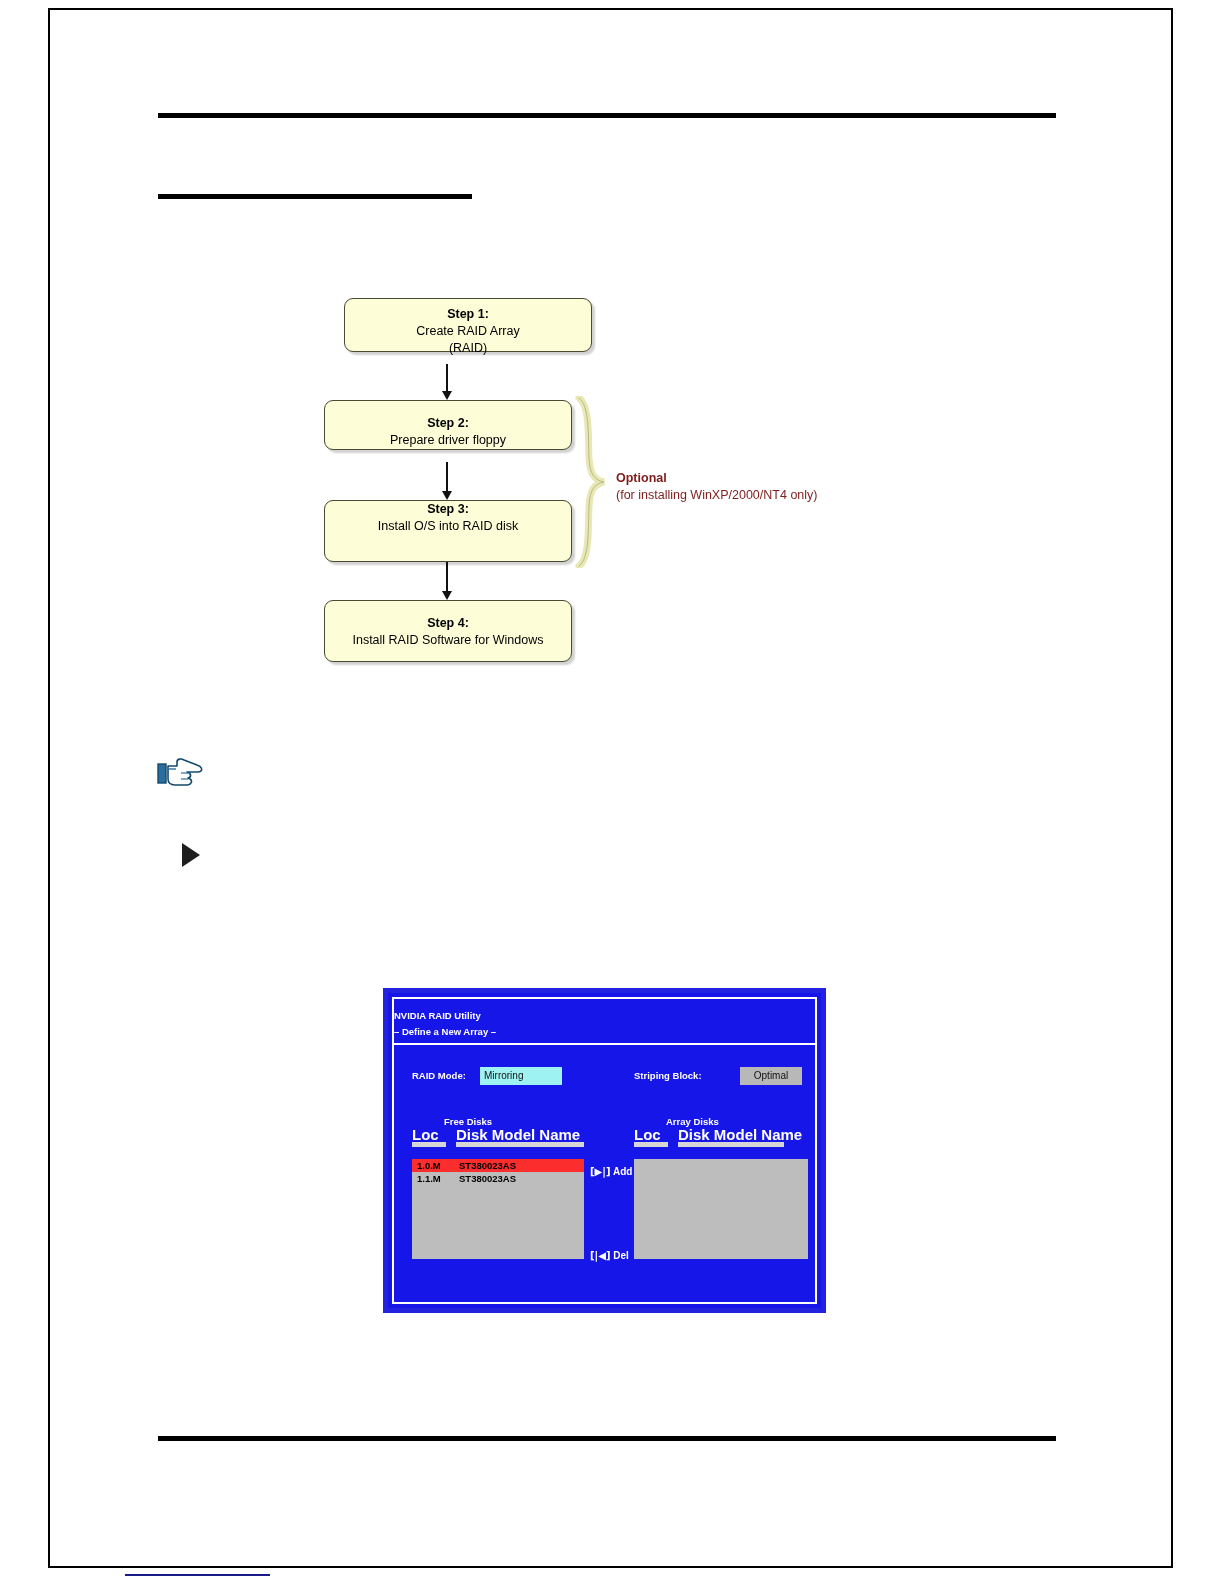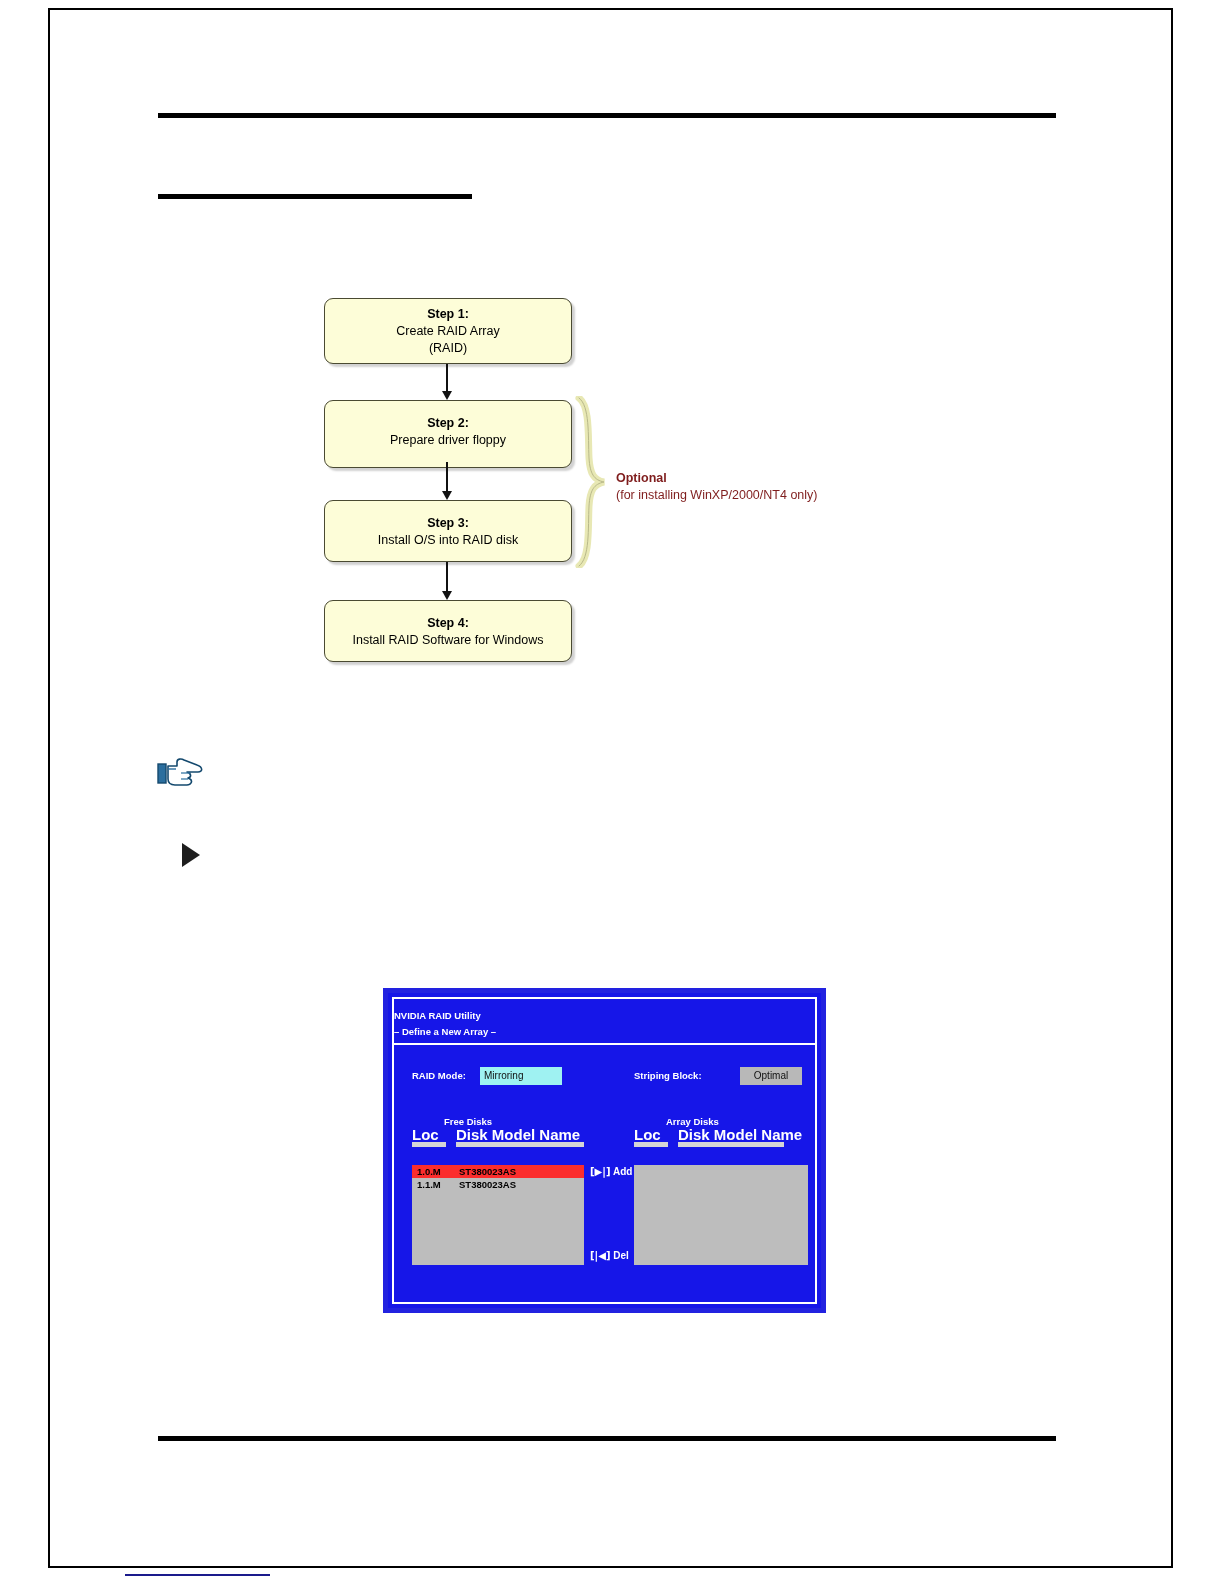--- a/index.html
+++ b/index.html
@@ -55,23 +55,23 @@
     text-align: center;
     color: #000000;
     font-size: 12.5px;
     line-height: 17px;
     padding: 7px 6px 8px 6px;
     box-sizing: border-box;
   }
   .flow-box .step-label { font-weight: bold; }
   .flow-box .step-body  { font-weight: normal; }
 
-  #box-step1 { top: 2px;   height: 66px; }
-  #box-step2 { top: 104px; height: 68px; padding-top: 14px; }
-  #box-step3 { top: 204px; height: 62px; padding-top: 14px; }
+  #box-step1 { top: 2px;   height: 54px; margin-left: 20px; }
+  #box-step2 { top: 104px; height: 50px; padding-top: 14px; }
+  #box-step3 { top: 204px; height: 62px; padding-top: 0; }
   #box-step4 { top: 304px; height: 62px; padding-top: 14px; }
 
   .flow-arrow {
     position: absolute;
     left: 126px;
     width: 2px;
     background: #111111;
   }
   #arrow1 { top: 68px;  height: 28px; }
   #arrow2 { top: 166px; height: 30px; }
@@ -219,21 +219,21 @@
   }
   .col-loc  { position: absolute; left: 0px; }
   .col-name { position: absolute; left: 44px; }
   .underline-row { position: relative; height: 7px; margin-top: 1px; }
   .ul-loc  { position: absolute; left: 0px;  top: 0; width: 34px;  height: 5px; background: #d6d6d6; }
   .ul-name { position: absolute; left: 44px; top: 0; height: 5px; background: #d6d6d6; }
   #free-ul-name  { width: 128px; }
   #array-ul-name { width: 106px; }
 
   .disk-list {
-    margin-top: 16px;
+    margin-top: 10px;
     height: 100px;
     background: #bdbdbd;
     position: relative;
     font-size: 9.5px;
     color: #000000;
   }
   .disk-row {
     position: relative;
     height: 13px;
     line-height: 13px;

